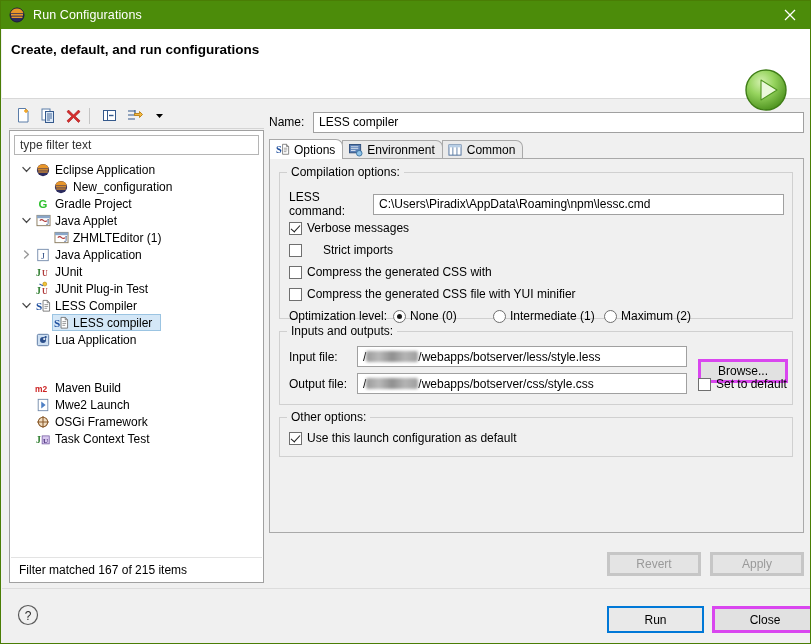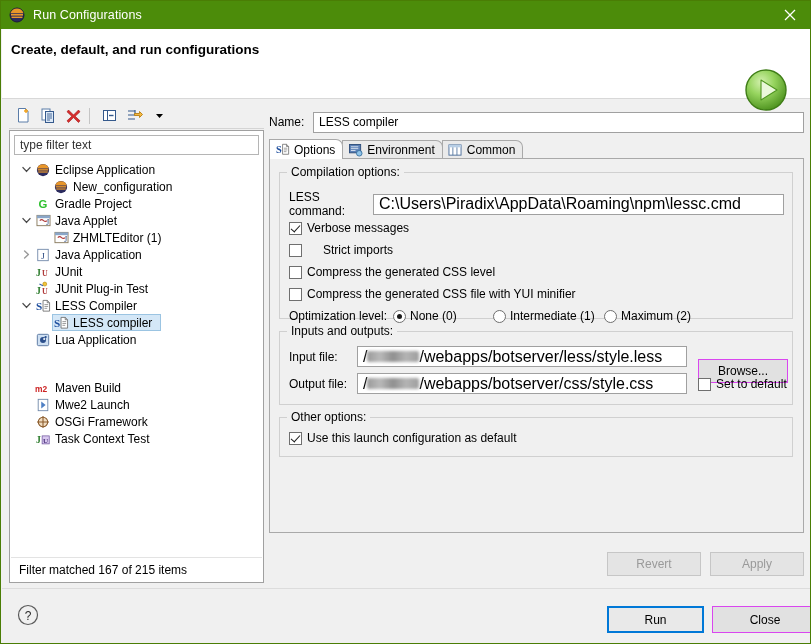--- a/index.html
+++ b/index.html
@@ -222,21 +222,21 @@
   #grp-io      { left: 9px; top: 172px; width: 514px; height: 74px; padding-left: 44px; }
   #grp-other   { left: 9px; top: 258px; width: 514px; height: 40px; }
 
   .field-row { position: absolute; display: flex; align-items: center; }
 
   .txt {
     border: 1px solid #a0a0a0;
     background: #fff;
     height: 21px;
     font-family: "Liberation Sans", sans-serif;
-    font-size: 16px;
+    font-size: 12px;
     padding: 0 5px;
     outline: none;
     color: #000;
   }
 
   
   .cb {
     display: flex; align-items: center;
     position: absolute;
     font-size: 12px;
@@ -279,21 +279,21 @@
   .rb .dot.on::after {
     content: "";
     position: absolute;
     left: 3px; top: 3px;
     width: 5px; height: 5px;
     border-radius: 50%;
     background: #1a1a1a;
   }
 
   .btn {
-    border: 1px solid #d946ef;
+    border: 3px solid #d946ef;
     background: #e1e1e1;
     font-family: "Liberation Sans", sans-serif;
     font-size: 12px;
     height: 24px;
     display: flex; align-items: center; justify-content: center;
     color: #000;
   }
   .btn.disabled { color: #9a9a9a; background: #e4e4e4; border-color: #c6c6c6; }
   .btn.default {
     border: 2px solid #0078d7;
@@ -693,21 +693,21 @@
         <div class="cb" style="left:9px; top:48px;">
           <span class="box checked"></span>
           <span>Verbose messages</span>
         </div>
         <div class="cb" style="left:9px; top:70px;gap:16px;">
           <span class="box"></span>
           <span>Strict imports</span>
         </div>
         <div class="cb" style="left:9px; top:92px;">
           <span class="box"></span>
-          <span>Compress the generated CSS level</span>
+          <span>Compress the generated CSS with</span>
         </div>
         <div class="cb" style="left:9px; top:114px;">
           <span class="box"></span>
           <span>Compress the generated CSS file with YUI minifier</span>
         </div>
 
         <div style="position:absolute; left:9px; top:136px;">Optimization level:</div>
         <div class="rb" style="left:113px; top:136px;">
           <span class="dot on"></span>
           <span>None (0)</span>

